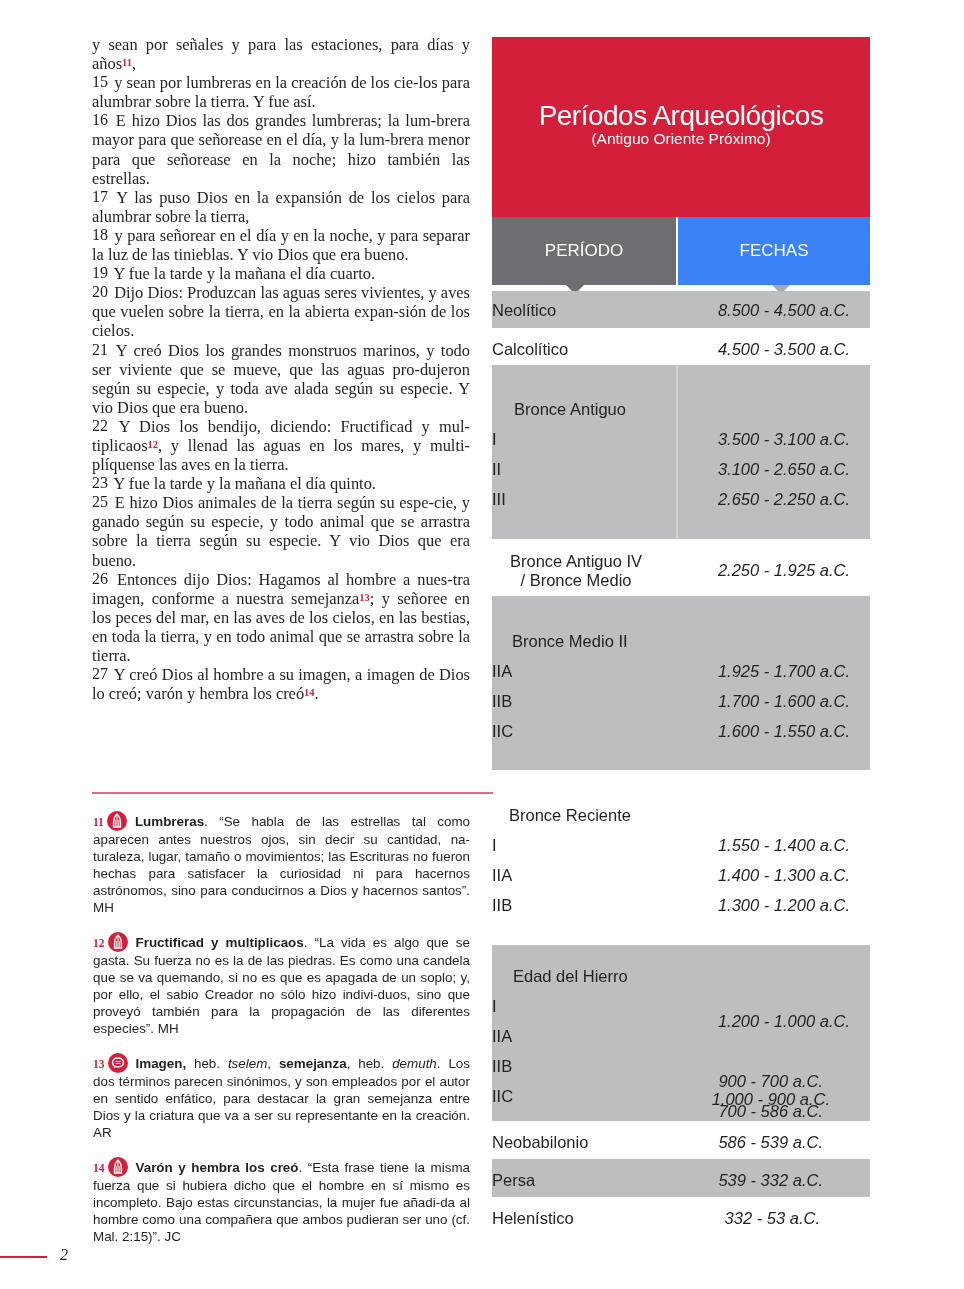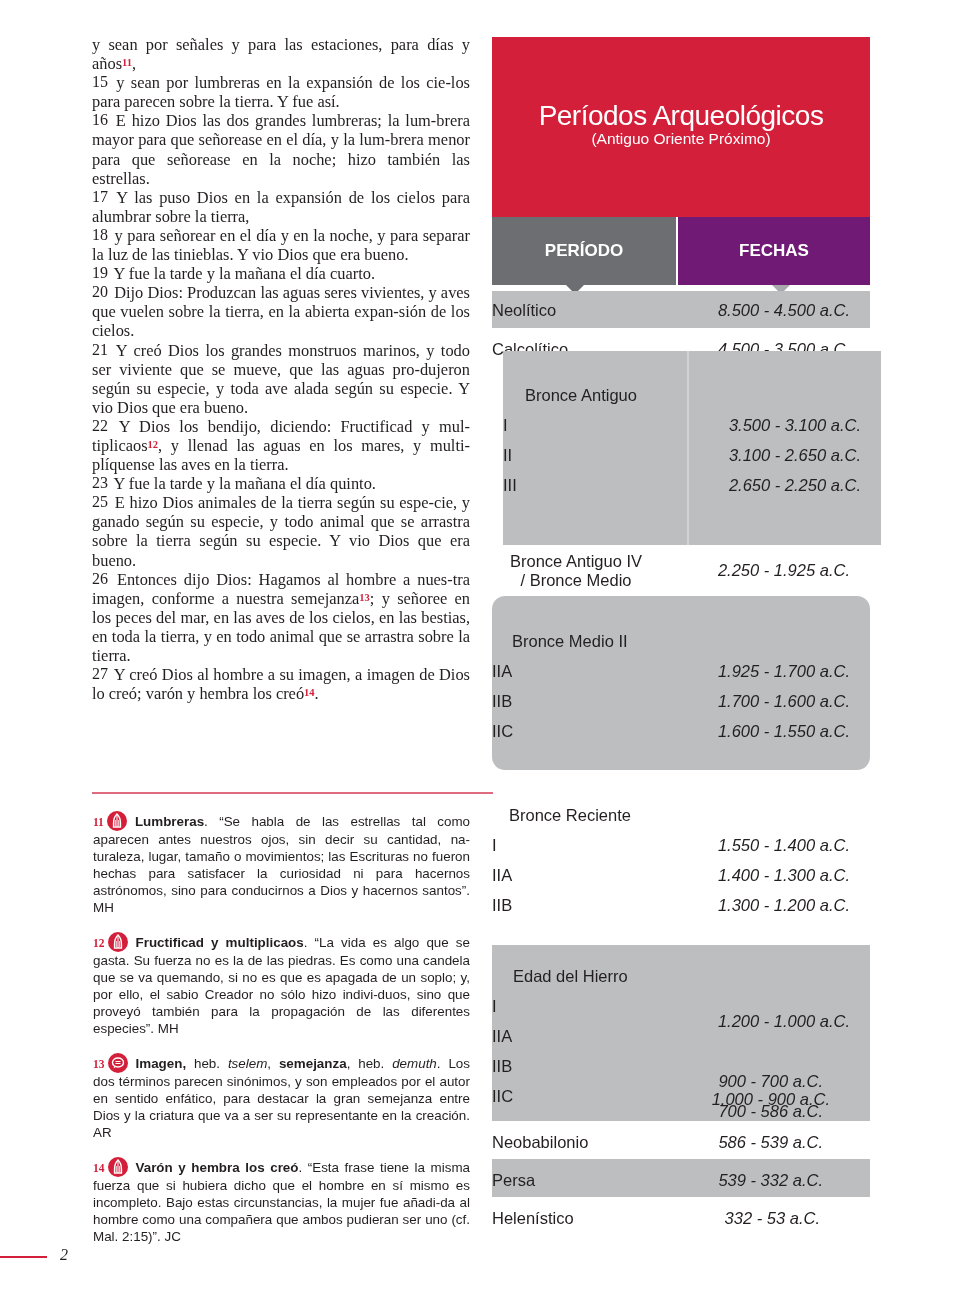--- a/index.html
+++ b/index.html
@@ -25,41 +25,41 @@
   .fn .ico svg { position:absolute; left:0; top:0; }
   .fn b { font-weight:bold; }
   .pageline { position:absolute; left:0; top:1256px; width:47px; height:2px; background:#d31f3a; }
   .pagenum { position:absolute; left:60px; top:1246px; font-family:"Liberation Serif", serif; font-style:italic; font-size:16px; color:#231f20; }
 
   .panel { position:absolute; left:492px; top:37px; width:378px; }
   .panel-head { height:180px; background:#d31f3a; color:#fff; text-align:center; font-family:"Liberation Sans", sans-serif; position:relative; }
   .panel-title { position:absolute; left:0; right:0; top:63px; font-size:28px; font-weight:normal; letter-spacing:-0.5px; }
   .panel-sub { position:absolute; left:0; right:0; top:94px; font-size:15.5px; line-height:16px; }
   .colheads { display:flex; height:68px; position:relative; }
-  .colhead { display:flex; align-items:center; justify-content:center; color:#fff; font-family:"Liberation Sans", sans-serif; font-weight:bold; font-size:17px; position:relative; }
+  .colhead { display:flex; align-items:center; justify-content:center; color:#fff; font-family:"Liberation Sans", sans-serif; font-weight:normal; font-size:17px; position:relative; }
   .colhead.c1 { width:184px; background:#6d6e71; }
-  .colhead.c2 { width:192px; margin-left:2px; background:#701a75; }
+  .colhead.c2 { width:192px; margin-left:2px; background:#3b82f6; }
   .tri { position:absolute; bottom:-9px; width:0; height:0; border-left:9px solid transparent; border-right:9px solid transparent; }
   .c1 .tri { left:74px; border-top:9px solid #6d6e71; }
   .c2 .tri { left:94px; border-top:9px solid #a7a9ac; }
 
   .rows { position:absolute; left:0; top:254px; width:378px; font-family:"Liberation Sans", sans-serif; font-size:16.5px; color:#231f20; }
   .row { position:absolute; left:0; width:378px; }
   .row.shade { background:#bcbec0; }
   .row.shade.split::after { content:""; position:absolute; left:184px; top:0; bottom:0; width:1.5px; background:#d1d3d4; }
   .cell { position:absolute; white-space:nowrap; }
   .pname { width:168px; left:0; }
   .pdate { font-style:italic; right:20px; text-align:right; }
 </style>
 </head>
 <body>
 
 <div class="bodytext">
   <p><span>y sean por señales y para las estaciones, para días y años</span><sup class="fnref">11</sup><span>,</span></p>
-  <p><span class="vnum">15</span> <span>y sean por lumbreras en la expansión de los cie-los para parecen sobre la tierra. Y fue así.</span></p>
+  <p><span class="vnum">15</span> <span>y sean por lumbreras en la creación de los cie-los para alumbrar sobre la tierra. Y fue así.</span></p>
   <p><span class="vnum">16</span> <span>E hizo Dios las dos grandes lumbreras; la lum-brera mayor para que señorease en el día, y la lum-brera menor para que señorease en la noche; hizo también las estrellas.</span></p>
   <p><span class="vnum">17</span> <span>Y las puso Dios en la expansión de los cielos para alumbrar sobre la tierra,</span></p>
   <p><span class="vnum">18</span> <span>y para señorear en el día y en la noche, y para separar la luz de las tinieblas. Y vio Dios que era bueno.</span></p>
   <p><span class="vnum">19</span> <span>Y fue la tarde y la mañana el día cuarto.</span></p>
   <p><span class="vnum">20</span> <span>Dijo Dios: Produzcan las aguas seres vivientes, y aves que vuelen sobre la tierra, en la abierta expan-sión de los cielos.</span></p>
   <p><span class="vnum">21</span> <span>Y creó Dios los grandes monstruos marinos, y todo ser viviente que se mueve, que las aguas pro-dujeron según su especie, y toda ave alada según su especie. Y vio Dios que era bueno.</span></p>
   <p><span class="vnum">22</span> <span>Y Dios los bendijo, diciendo: Fructificad y mul-tiplicaos</span><sup class="fnref">12</sup><span>, y llenad las aguas en los mares, y multi-plíquense las aves en la tierra.</span></p>
   <p><span class="vnum">23</span> <span>Y fue la tarde y la mañana el día quinto.</span></p>
   <p><span class="vnum">25</span> <span>E hizo Dios animales de la tierra según su espe-cie, y ganado según su especie, y todo animal que se arrastra sobre la tierra según su especie. Y vio Dios que era bueno.</span></p>
   <p><span class="vnum">26</span> <span>Entonces dijo Dios: Hagamos al hombre a nues-tra imagen, conforme a nuestra semejanza</span><sup class="fnref">13</sup><span>; y señoree en los peces del mar, en las aves de los cielos, en las bestias, en toda la tierra, y en todo animal que se arrastra sobre la tierra.</span></p>
@@ -120,39 +120,39 @@
     <div class="row shade" style="top:254px;height:37px;">
       <div class="cell pname" style="top:10px;">Neolítico</div>
       <div class="cell pdate" style="top:10px;">8.500 - 4.500 a.C.</div>
     </div>
 
     <div class="row" style="top:292px;height:38px;">
       <div class="cell pname" style="top:11px;">Calcolítico</div>
       <div class="cell pdate" style="top:11px;">4.500 - 3.500 a.C.</div>
     </div>
 
-    <div class="row shade split" style="top:314px;height:194px;margin-left:11px;">
+    <div class="row shade split" style="top:328px;height:174px;">
       <div class="cell" style="left:22px;top:35px;">Bronce Antiguo</div>
       <div class="cell pname" style="top:65px;">I</div>
       <div class="cell pdate" style="top:65px;">3.500 - 3.100 a.C.</div>
       <div class="cell pname" style="top:95px;">II</div>
       <div class="cell pdate" style="top:95px;">3.100 - 2.650 a.C.</div>
       <div class="cell pname" style="top:125px;">III</div>
       <div class="cell pdate" style="top:125px;">2.650 - 2.250 a.C.</div>
     </div>
 
     <div class="row" style="top:505px;height:54px;">
       <div class="cell" style="left:0;width:168px;top:10px;text-align:center;line-height:19px;">
         <div>Bronce Antiguo IV</div>
         <div>/ Bronce Medio</div>
       </div>
       <div class="cell pdate" style="top:19px;">2.250 - 1.925 a.C.</div>
     </div>
 
-    <div class="row shade" style="top:559px;height:174px;border-radius:13px;">
+    <div class="row shade" style="top:559px;height:174px;">
       <div class="cell" style="left:20px;top:36px;">Bronce Medio II</div>
       <div class="cell pname" style="top:66px;">IIA</div>
       <div class="cell pdate" style="top:66px;">1.925 - 1.700 a.C.</div>
       <div class="cell pname" style="top:96px;">IIB</div>
       <div class="cell pdate" style="top:96px;">1.700 - 1.600 a.C.</div>
       <div class="cell pname" style="top:126px;">IIC</div>
       <div class="cell pdate" style="top:126px;">1.600 - 1.550 a.C.</div>
     </div>
 
     <div class="row" style="top:733px;height:175px;">

